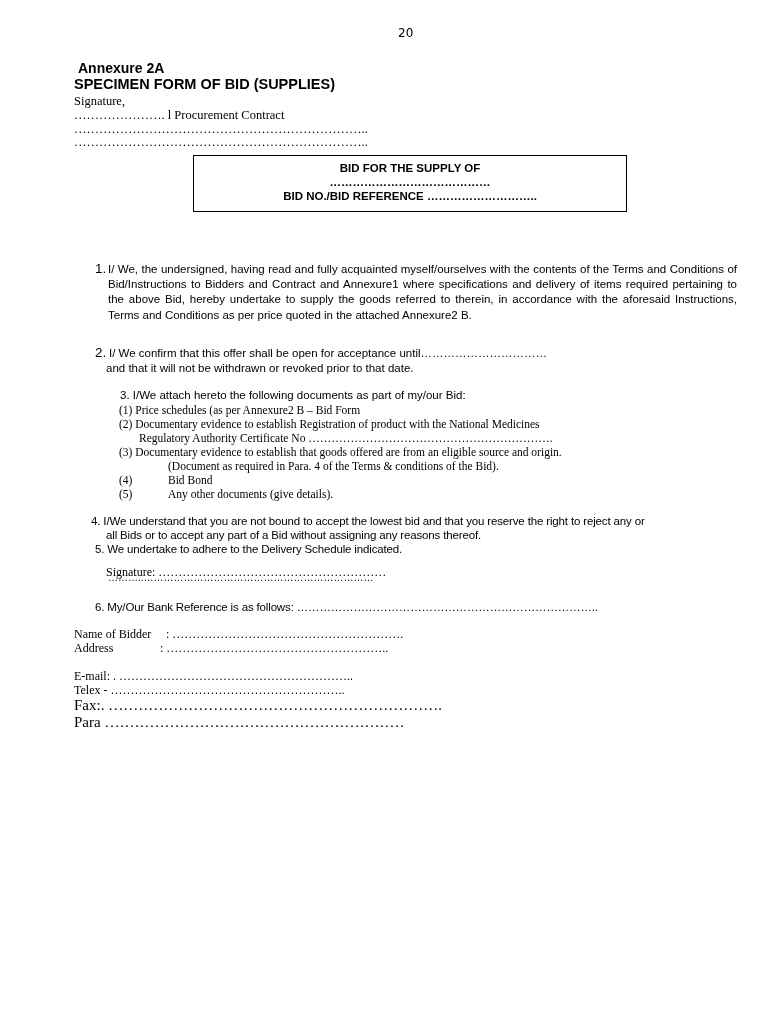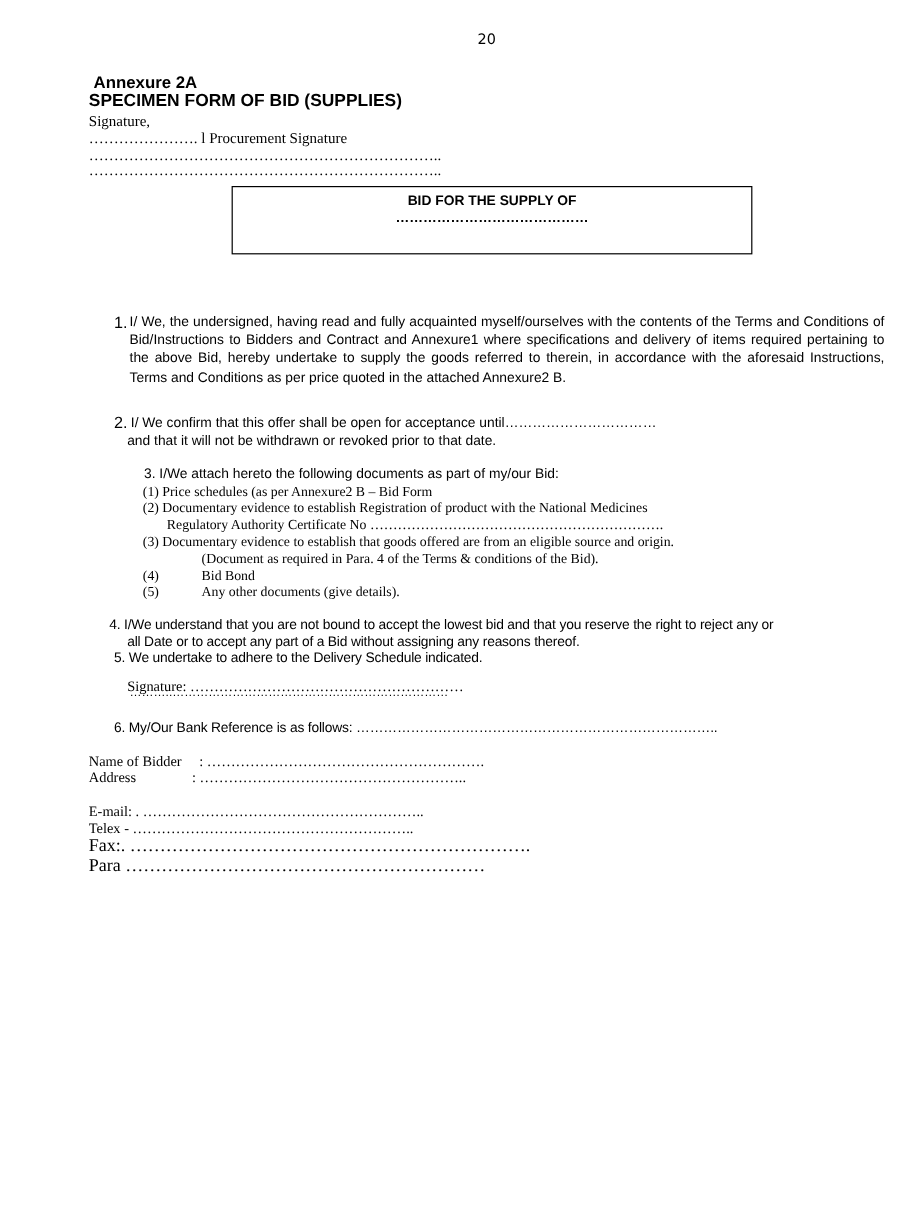--- a/index.html
+++ b/index.html
@@ -21,27 +21,28 @@
   </style>
 </head>
 <body>
 
 <div>
   <div class="abs page-num">20</div>
 
   <div class="abs sans annex">Annexure 2A</div>
   <div class="abs sans title">SPECIMEN FORM OF BID (SUPPLIES)</div>
   <div class="abs serif s13" style="left:74px; top:94px;">Signature,</div>
-  <div class="abs serif s13" style="left:74px; top:108px;">…………………. l Procurement Signature</div>
+  <div class="abs serif s13" style="left:74px; top:108px;">…………………. l Procurement Contract</div>
   <div class="abs serif s13" style="left:74px; top:122px;">……………………………………………………………..</div>
   <div class="abs serif s13" style="left:74px; top:135px;">……………………………………………………………..</div>
 
   <div class="box sans">
     <div class="box-line" style="top:6px;">BID FOR THE SUPPLY OF</div>
     <div class="box-line" style="top:20px;">……………………………………</div>
+    <div class="box-line" style="top:34px; left:0;">BID NO./BID REFERENCE ………………………..</div>
   </div>
 
   <div class="abs sans num-big" style="left:95px; top:261px;">1.</div>
   <div class="para sans justify" style="left:108px; top:262px; width:629px;">I/ We, the undersigned, having read and fully acquainted myself/ourselves with the contents of the Terms and Conditions of Bid/Instructions to Bidders and Contract and Annexure1 where specifications and delivery of items required pertaining to the above Bid, hereby undertake to supply the goods referred to therein, in accordance with the aforesaid Instructions, Terms and Conditions as per price quoted in the attached Annexure2 B.</div>
 
   <div class="abs sans num-big" style="left:95px; top:345px;">2.</div>
   <div class="abs sans" style="left:109px; top:347px; font-size:11.5px;">I/ We confirm that this offer shall be open for acceptance  until……………………………</div>
   <div class="abs sans" style="left:106px; top:362px; font-size:11.5px;">and that it will not be withdrawn or revoked prior to that date.</div>
 
   <div class="abs sans" style="left:96px; top:389px; font-size:11.5px;margin-left:24px;">3. I/We attach hereto the following documents as part of my/our Bid:</div>
@@ -49,21 +50,21 @@
   <div class="abs serif doc-item" style="left:119px; top:417px;">(2) Documentary evidence to establish Registration of product with the National Medicines</div>
   <div class="abs serif doc-item" style="left:139px; top:431px;">Regulatory Authority Certificate No ……………………………………………………….</div>
   <div class="abs serif doc-item" style="left:119px; top:445px;">(3) Documentary evidence to establish that goods offered are from an eligible source and origin.</div>
   <div class="abs serif doc-item" style="left:168px; top:459px;">(Document as required in Para. 4 of the Terms &amp; conditions of the Bid).</div>
   <div class="abs serif doc-item" style="left:119px; top:473px;">(4)</div>
   <div class="abs serif doc-item" style="left:168px; top:473px;">Bid Bond</div>
   <div class="abs serif doc-item" style="left:119px; top:487px;">(5)</div>
   <div class="abs serif doc-item" style="left:168px; top:487px;">Any other documents (give details).</div>
 
   <div class="abs sans" style="left:91px; top:515px; font-size:11.5px; letter-spacing:-0.15px;">4. I/We understand that you are not bound to accept the lowest bid and that you reserve the right to reject any or</div>
-  <div class="abs sans" style="left:106px; top:529px; font-size:11.5px; letter-spacing:-0.15px;">all Date or to accept any part of a Bid without assigning any reasons thereof.</div>
+  <div class="abs sans" style="left:106px; top:529px; font-size:11.5px; letter-spacing:-0.15px;">all Bids or to accept any part of a Bid without assigning any reasons thereof.</div>
   <div class="abs sans" style="left:95px; top:543px; font-size:11.5px; letter-spacing:-0.15px;">5. We undertake to adhere to the Delivery Schedule indicated.</div>
   <div class="abs sans" style="left:95px; top:557px; font-size:11.5px; letter-spacing:-0.15px;margin-top:44px;">6. My/Our Bank Reference is as follows: ……………………………………………………………………..</div>
   <div class="abs sans" style="left:108px; top:572px; font-size:10px;">………..……………………………………………………………</div>
 
   <div class="abs serif" style="left:106px; top:565px; font-size:12px;">Signature: …………………………………………………</div>
   <div class="abs serif" style="left:74px; top:627px; font-size:12px;">Name of Bidder</div>
   <div class="abs serif" style="left:166px; top:627px; font-size:12px;">: ………………………………………………….</div>
   <div class="abs serif" style="left:74px; top:641px; font-size:12px;">Address</div>
   <div class="abs serif" style="left:160px; top:641px; font-size:12px;">: ………………………………………………..</div>
   <div class="abs serif" style="left:74px; top:669px; font-size:12px;">E-mail:  . …………………………………………………..</div>

